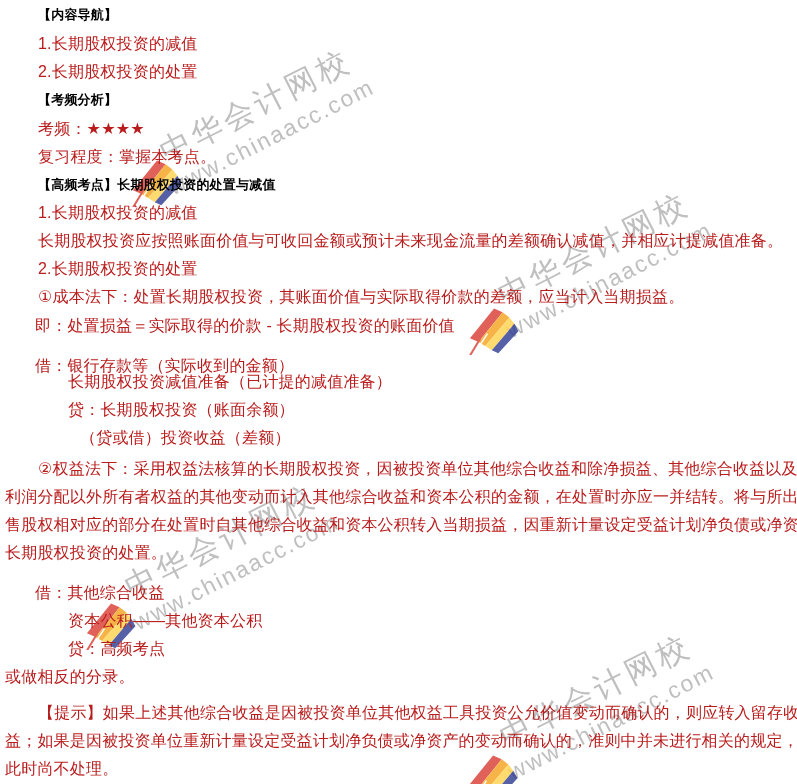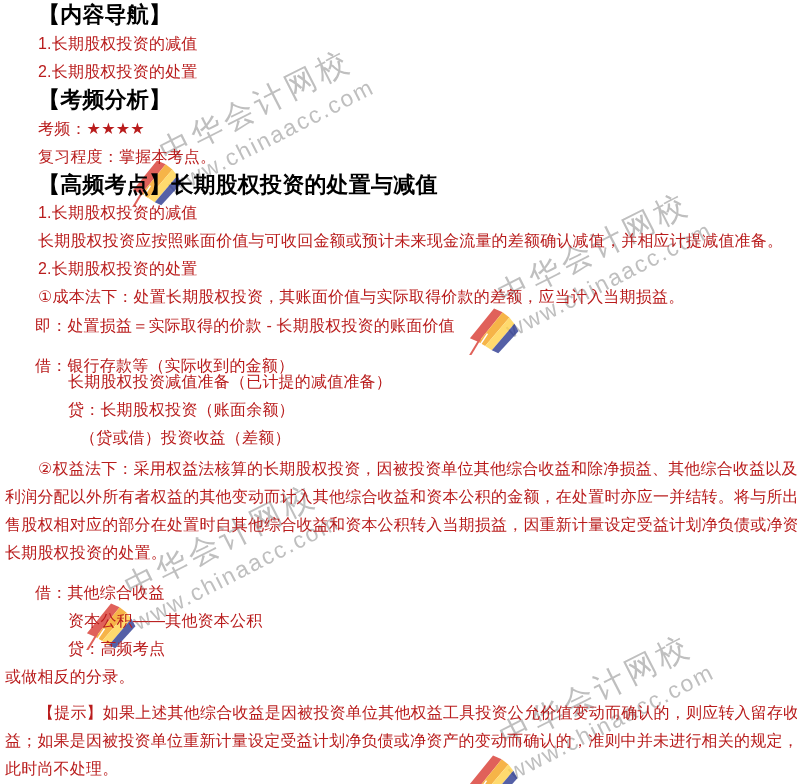--- a/index.html
+++ b/index.html
@@ -17,21 +17,21 @@
     white-space: nowrap;
     font-size: 16px;
     line-height: 19px;
     letter-spacing: 0.2px;
     color: #b91c1c;
     z-index: 2;
   }
   .ln.bold {
     font-weight: bold;
     color: #000000;
-    font-size: 22px;
+    font-size: 13px;
   }
   
   .wm-text {
     position: absolute;
     transform: rotate(-27deg);
     transform-origin: center center;
     text-align: center;
     color: #b4b4b4;
     opacity: 0.85;
     z-index: 1;

